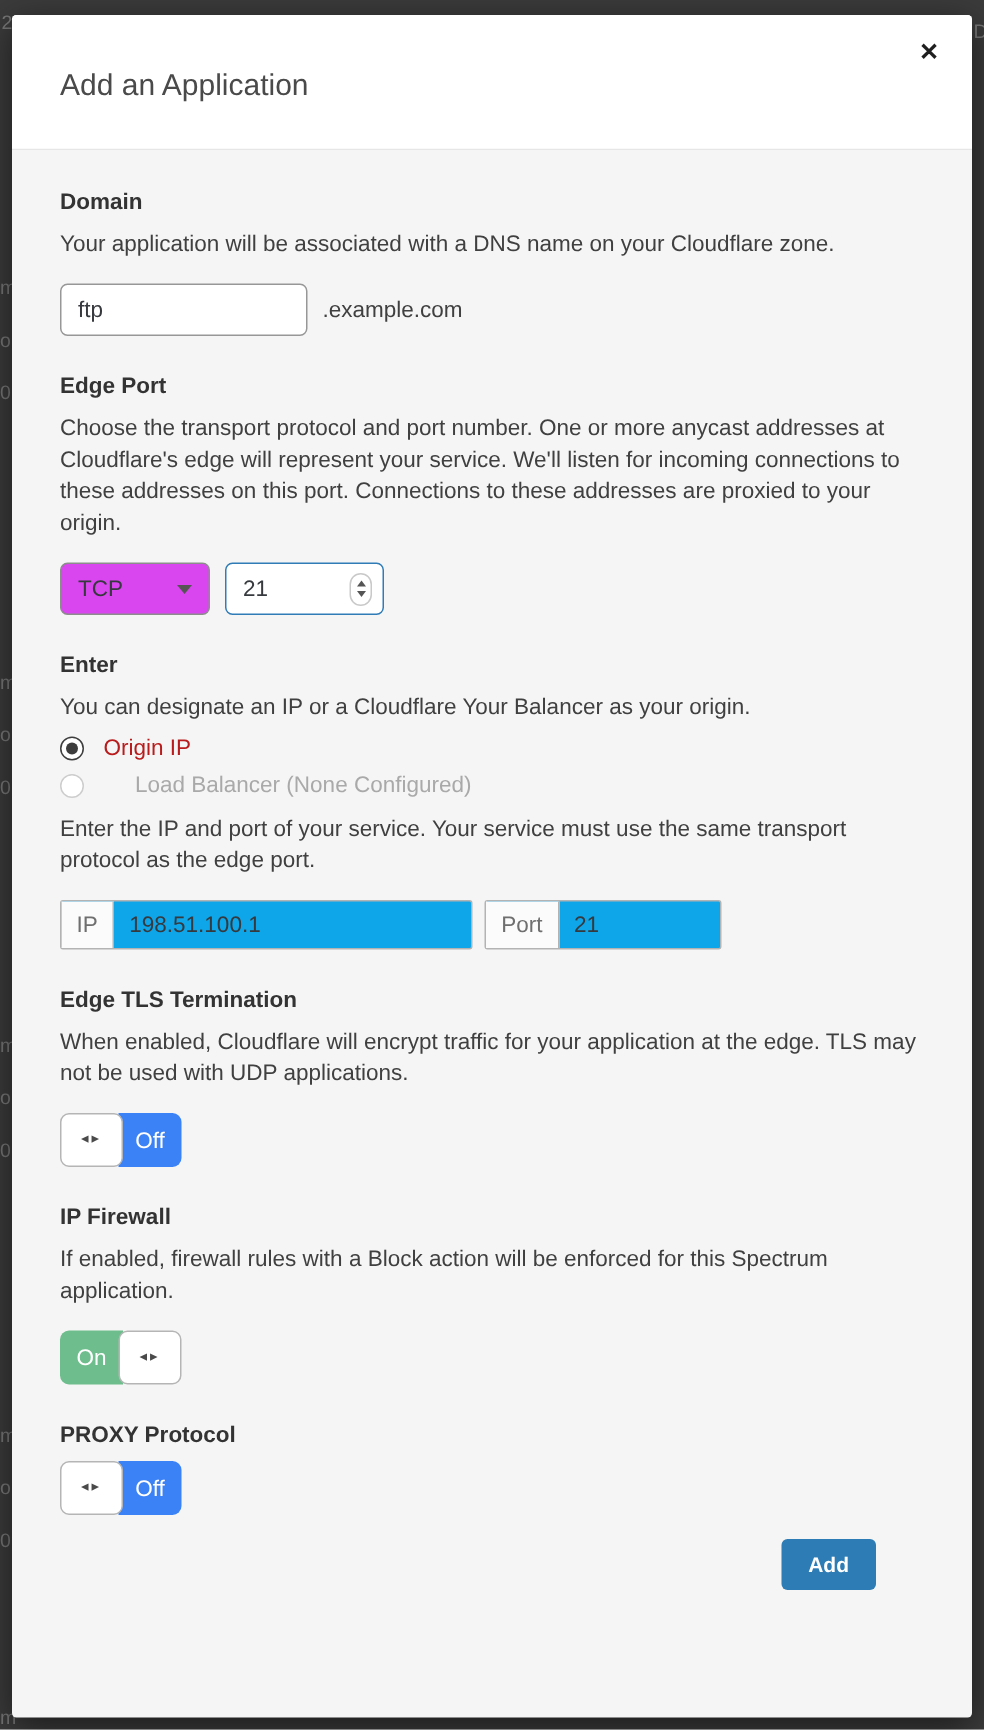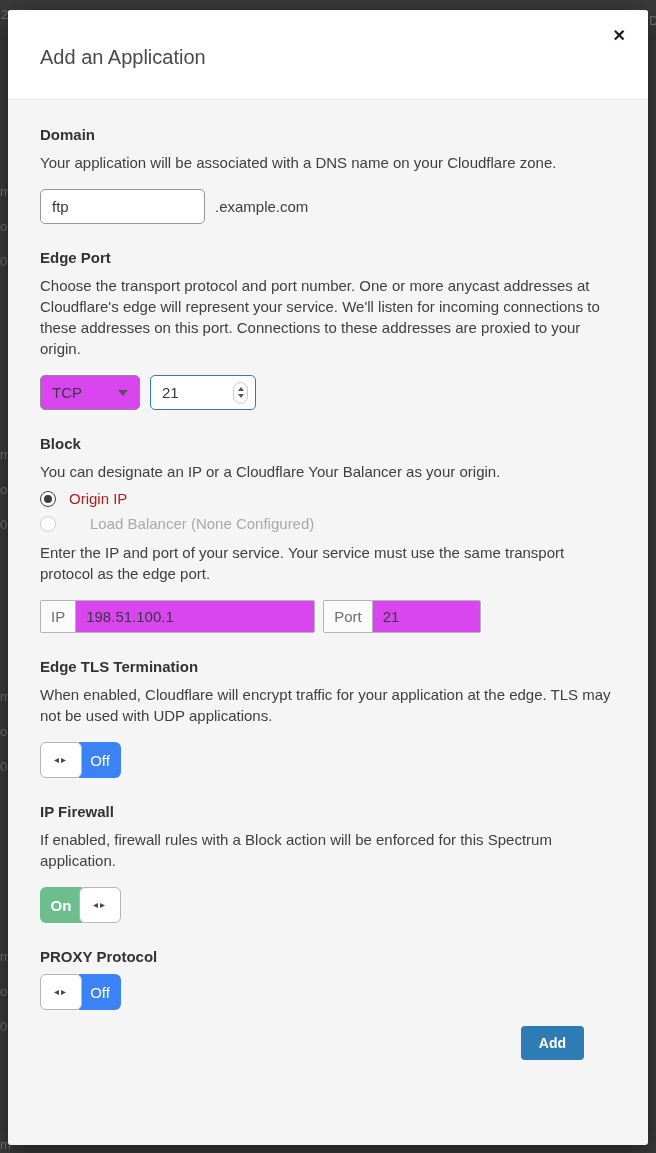--- a/index.html
+++ b/index.html
@@ -83,21 +83,21 @@
   }
   .radio-dot { width:8px; height:8px; border-radius:50%; background:#3d3d3d; }
   .radio-label { font-size:15px; color:#b91c1c; margin-left:13px; }
   .radio-option.disabled { cursor:default;gap:21px; }
   .radio-option.disabled .radio-circle { border-color:#cdcdcd; }
   .radio-option.disabled .radio-label { color:#a9a9a9; }
   .origin-desc { margin-top:10px; }
   
   .ipport-row { display:flex; align-items:center; gap:8px; }
   .prefix-group {
-    display:inline-flex; align-items:stretch; background:#d946ef;
+    display:inline-flex; align-items:stretch; background:#0ea5e9;
     border:1px solid #b3b3b3; border-radius:2px; height:33px;
   }
   .prefix-label {
     display:flex; align-items:center; padding:0 10px;
     font-size:15px; color:#6f6f6f; border-right:1px solid #b3b3b3;
     background:#fbfbfb;
   }
   .prefix-group input {
     border:none; outline:none; background:transparent; padding:0 10px;
     font-family:Liberation Sans, sans-serif; font-size:15px; color:#36393d;
@@ -110,21 +110,21 @@
     width:42px; background:#fff; border:1px solid #b5b5b5; border-radius:6px;
     display:flex; align-items:center; justify-content:center;
     position:relative; z-index:2;
   }
   .toggle-arrows { font-size:10px; color:#4a4a4a; letter-spacing:2px; line-height:1; }
   .toggle-seg {
     width:42px; display:flex; align-items:center; justify-content:center;
     font-size:15px; color:#fff; z-index:1;
   }
   .toggle-off .toggle-seg { background:#3b82f6; border-radius:0 6px 6px 0; margin-left:-3px; }
-  .toggle-on  .toggle-seg { background:#6dbe8c; border-radius:6px 0 0 6px; margin-right:-3px;font-weight:bold; }
+  .toggle-on  .toggle-seg { background:#6dbe8c; border-radius:6px 0 0 6px; margin-right:-3px; }
   
   .modal-footer { padding:6px 32px 0; text-align:right; }
   .add-btn {
     display:inline-block; background:#2d7cb5; color:#fff;
     font-size:14px; font-weight:700; border:none; border-radius:4px;
     padding:9px 18px; cursor:pointer; font-family:"Liberation Sans", sans-serif;
   }
 </style>
 </head>
 <body>
@@ -176,21 +176,21 @@
           <input type="text" value="21" style="">
           <div class="spinner">
             <span class="spin-up"></span>
             <span class="spin-down"></span>
           </div>
         </div>
       </div>
     </div>
 
     <div class="section">
-      <h3 class="section-heading">Block</h3>
+      <h3 class="section-heading">Enter</h3>
       <p class="section-desc" style="margin-bottom:8px;">You can designate an IP or a Cloudflare Your Balancer as your origin.</p>
 
       <div class="radio-option">
         <span class="radio-circle">
             <span class="radio-dot"></span>
           </span>
         <span class="radio-label">Origin IP</span>
       </div>
       <div class="radio-option disabled">
         <span class="radio-circle"></span>

